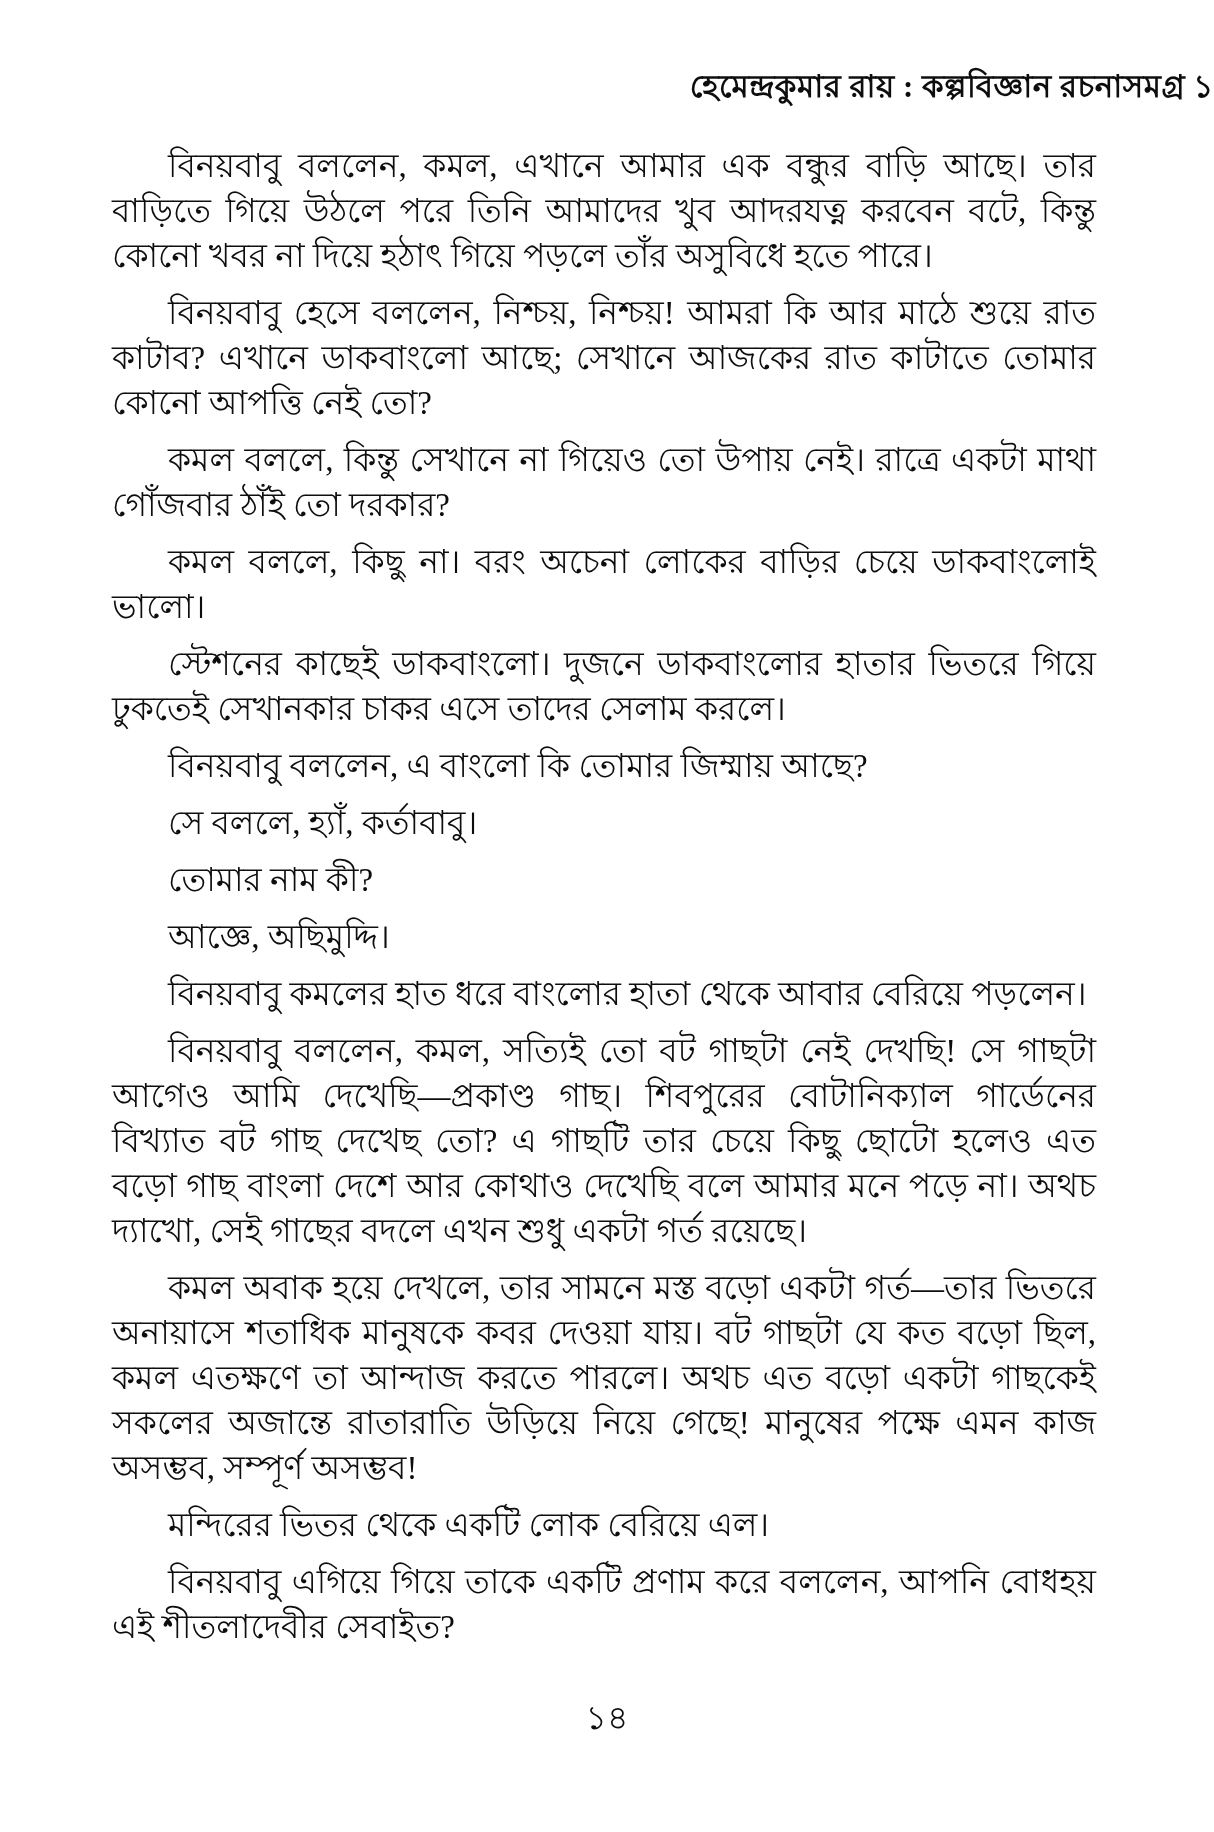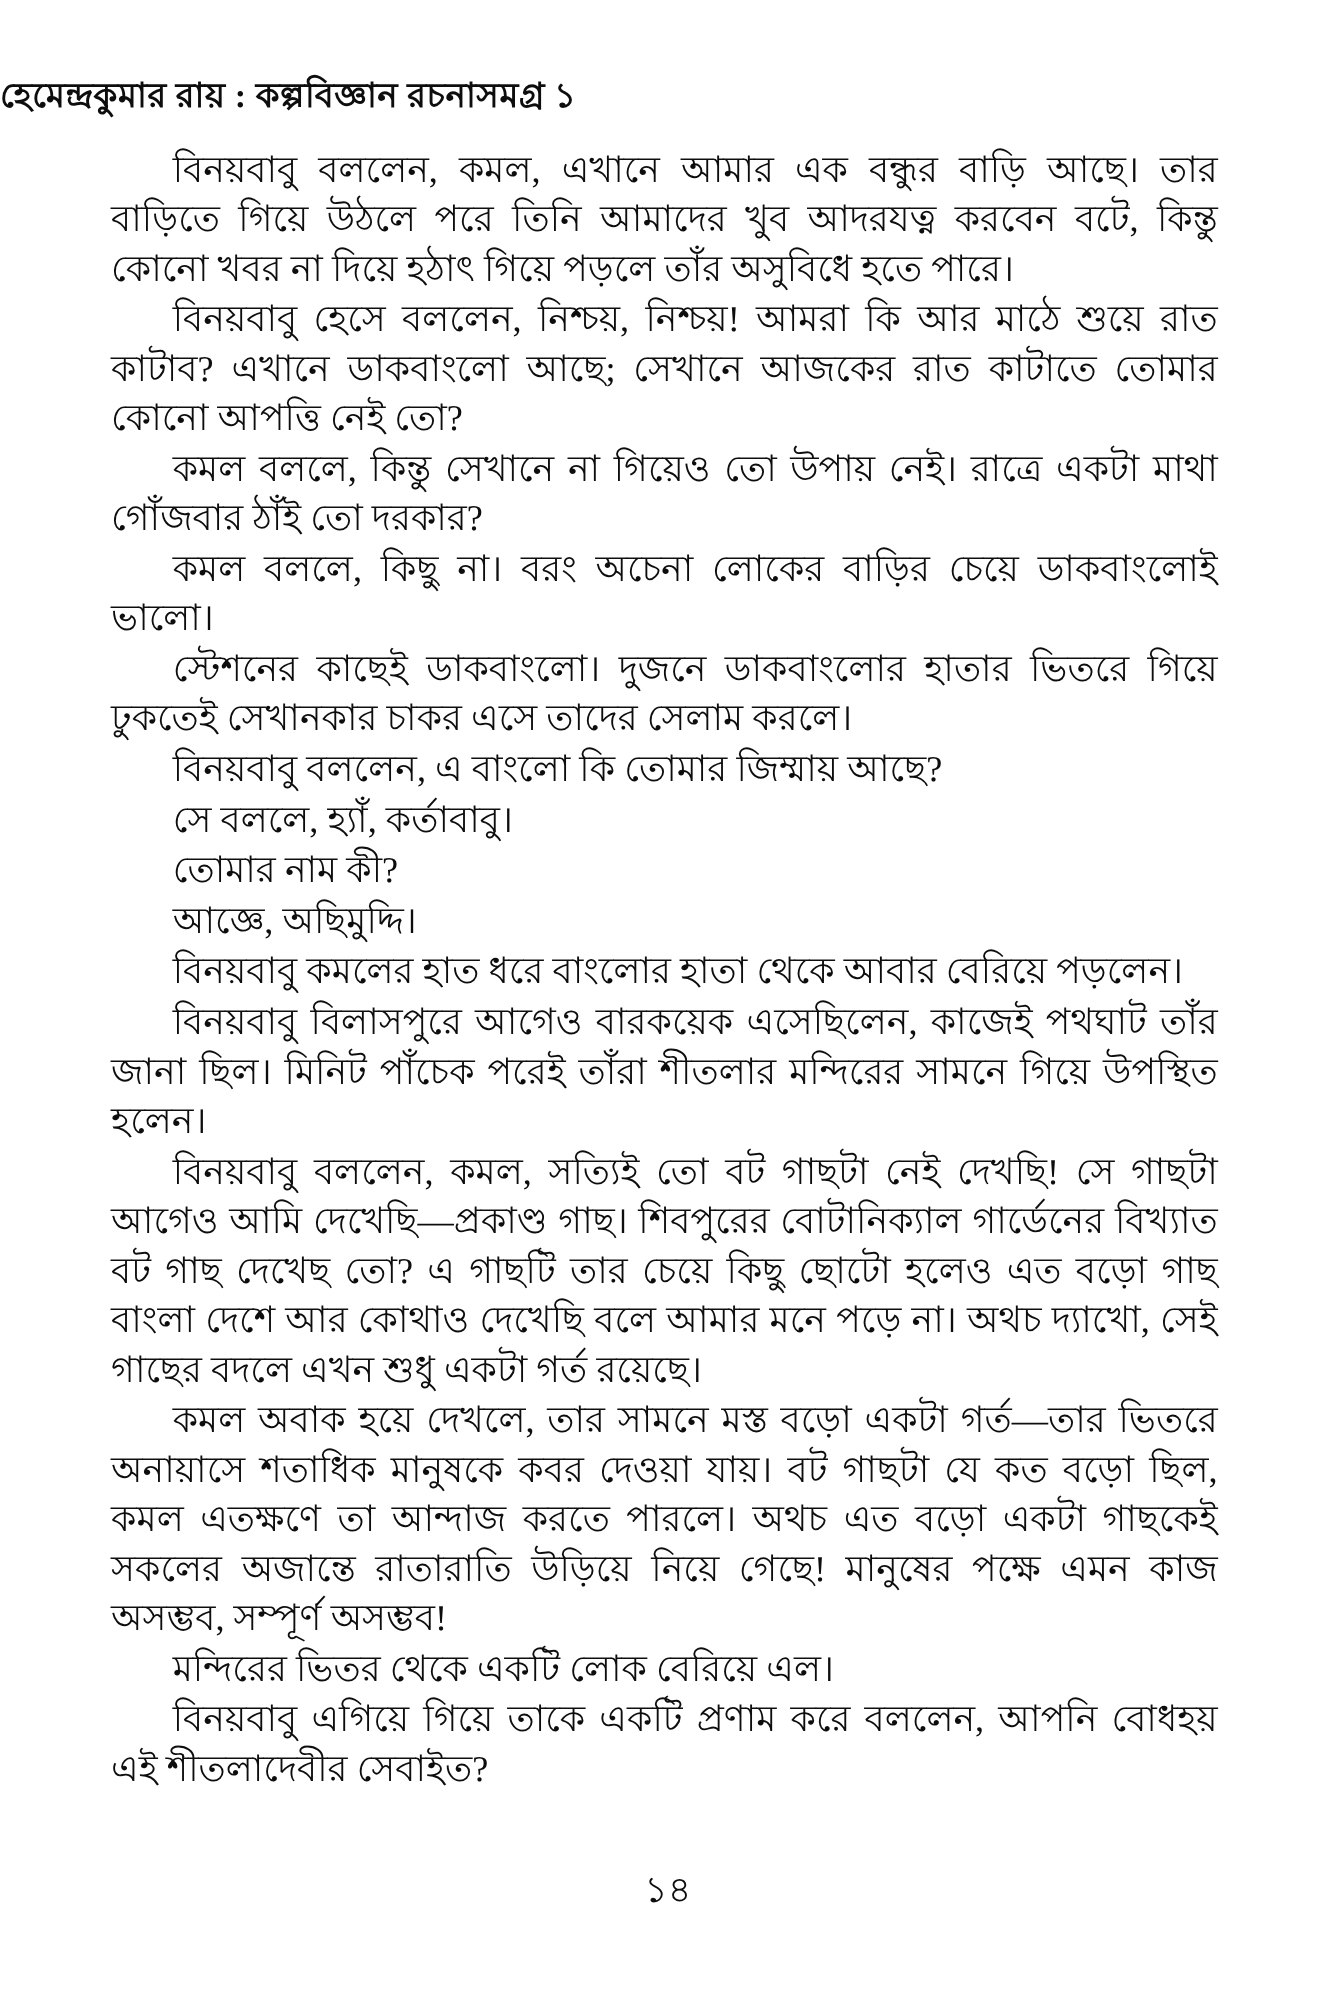--- a/index.html
+++ b/index.html
@@ -15,37 +15,37 @@
     color: #0d0d0d;
     font-family: "Liberation Serif", "DejaVu Serif", serif;
     overflow: hidden;
     box-sizing: border-box;
   }
   .running-head {
     position: absolute;
     top: 62px;
     left: 0;
     width: 100%;
-    text-align: left;
+    text-align: right;
     font-size: 31px;
     font-weight: bold;
     letter-spacing: 0.5px;
     white-space: nowrap;
   }
   .body-text {
     position: absolute;
     top: 132px;
     left: 100px;
     width: 1008px;
     font-size: 33px;
     line-height: 45px;
     text-align: justify;
   }
   .para {
-    margin: 1px;
+    margin: 12px;
     padding: 0;
     text-indent: 56px;
   }
   .page-number {
     position: absolute;
     top: 1692px;
     left: 0;
     width: 100%;
     text-align: center;
     font-size: 33px;
@@ -62,21 +62,20 @@
     <p class="para">বিনয়বাবু বললেন, কমল, এখানে আমার এক বন্ধুর বাড়ি আছে। তার বাড়িতে গিয়ে উঠলে পরে তিনি আমাদের খুব আদরযত্ন করবেন বটে, কিন্তু কোনো খবর না দিয়ে হঠাৎ গিয়ে পড়লে তাঁর অসুবিধে হতে পারে।</p>
     <p class="para">বিনয়বাবু হেসে বললেন, নিশ্চয়, নিশ্চয়! আমরা কি আর মাঠে শুয়ে রাত কাটাব? এখানে ডাকবাংলো আছে; সেখানে আজকের রাত কাটাতে তোমার কোনো আপত্তি নেই তো?</p>
     <p class="para">কমল বললে, কিন্তু সেখানে না গিয়েও তো উপায় নেই। রাত্রে একটা মাথা গোঁজবার ঠাঁই তো দরকার?</p>
     <p class="para">কমল বললে, কিছু না। বরং অচেনা লোকের বাড়ির চেয়ে ডাকবাংলোই ভালো।</p>
     <p class="para">স্টেশনের কাছেই ডাকবাংলো। দুজনে ডাকবাংলোর হাতার ভিতরে গিয়ে ঢুকতেই সেখানকার চাকর এসে তাদের সেলাম করলে।</p>
     <p class="para">বিনয়বাবু বললেন, এ বাংলো কি তোমার জিম্মায় আছে?</p>
     <p class="para">সে বললে, হ্যাঁ, কর্তাবাবু।</p>
     <p class="para">তোমার নাম কী?</p>
     <p class="para">আজ্ঞে, অছিমুদ্দি।</p>
     <p class="para">বিনয়বাবু কমলের হাত ধরে বাংলোর হাতা থেকে আবার বেরিয়ে পড়লেন।</p>
-    <p class="para">বিনয়বাবু বিলাসপুরে আগেও বারকয়েক এসেছিলেন, কাজেই পথঘাট তাঁর জানা ছিল। মিনিট পাঁচেক পরেই তাঁরা শীতলার মন্দিরের সামনে গিয়ে উপস্থিত হলেন।</p>
     <p class="para">বিনয়বাবু বললেন, কমল, সত্যিই তো বট গাছটা নেই দেখছি! সে গাছটা আগেও আমি দেখেছি—প্রকাণ্ড গাছ। শিবপুরের বোটানিক্যাল গার্ডেনের বিখ্যাত বট গাছ দেখেছ তো? এ গাছটি তার চেয়ে কিছু ছোটো হলেও এত বড়ো গাছ বাংলা দেশে আর কোথাও দেখেছি বলে আমার মনে পড়ে না। অথচ দ্যাখো, সেই গাছের বদলে এখন শুধু একটা গর্ত রয়েছে।</p>
     <p class="para">কমল অবাক হয়ে দেখলে, তার সামনে মস্ত বড়ো একটা গর্ত—তার ভিতরে অনায়াসে শতাধিক মানুষকে কবর দেওয়া যায়। বট গাছটা যে কত বড়ো ছিল, কমল এতক্ষণে তা আন্দাজ করতে পারলে। অথচ এত বড়ো একটা গাছকেই সকলের অজান্তে রাতারাতি উড়িয়ে নিয়ে গেছে! মানুষের পক্ষে এমন কাজ অসম্ভব, সম্পূর্ণ অসম্ভব!</p>
     <p class="para">মন্দিরের ভিতর থেকে একটি লোক বেরিয়ে এল।</p>
     <p class="para">বিনয়বাবু এগিয়ে গিয়ে তাকে একটি প্রণাম করে বললেন, আপনি বোধহয় এই শীতলাদেবীর সেবাইত?</p>
   </div>
 
   <div class="page-number">১৪</div>
 
 </div>
 

